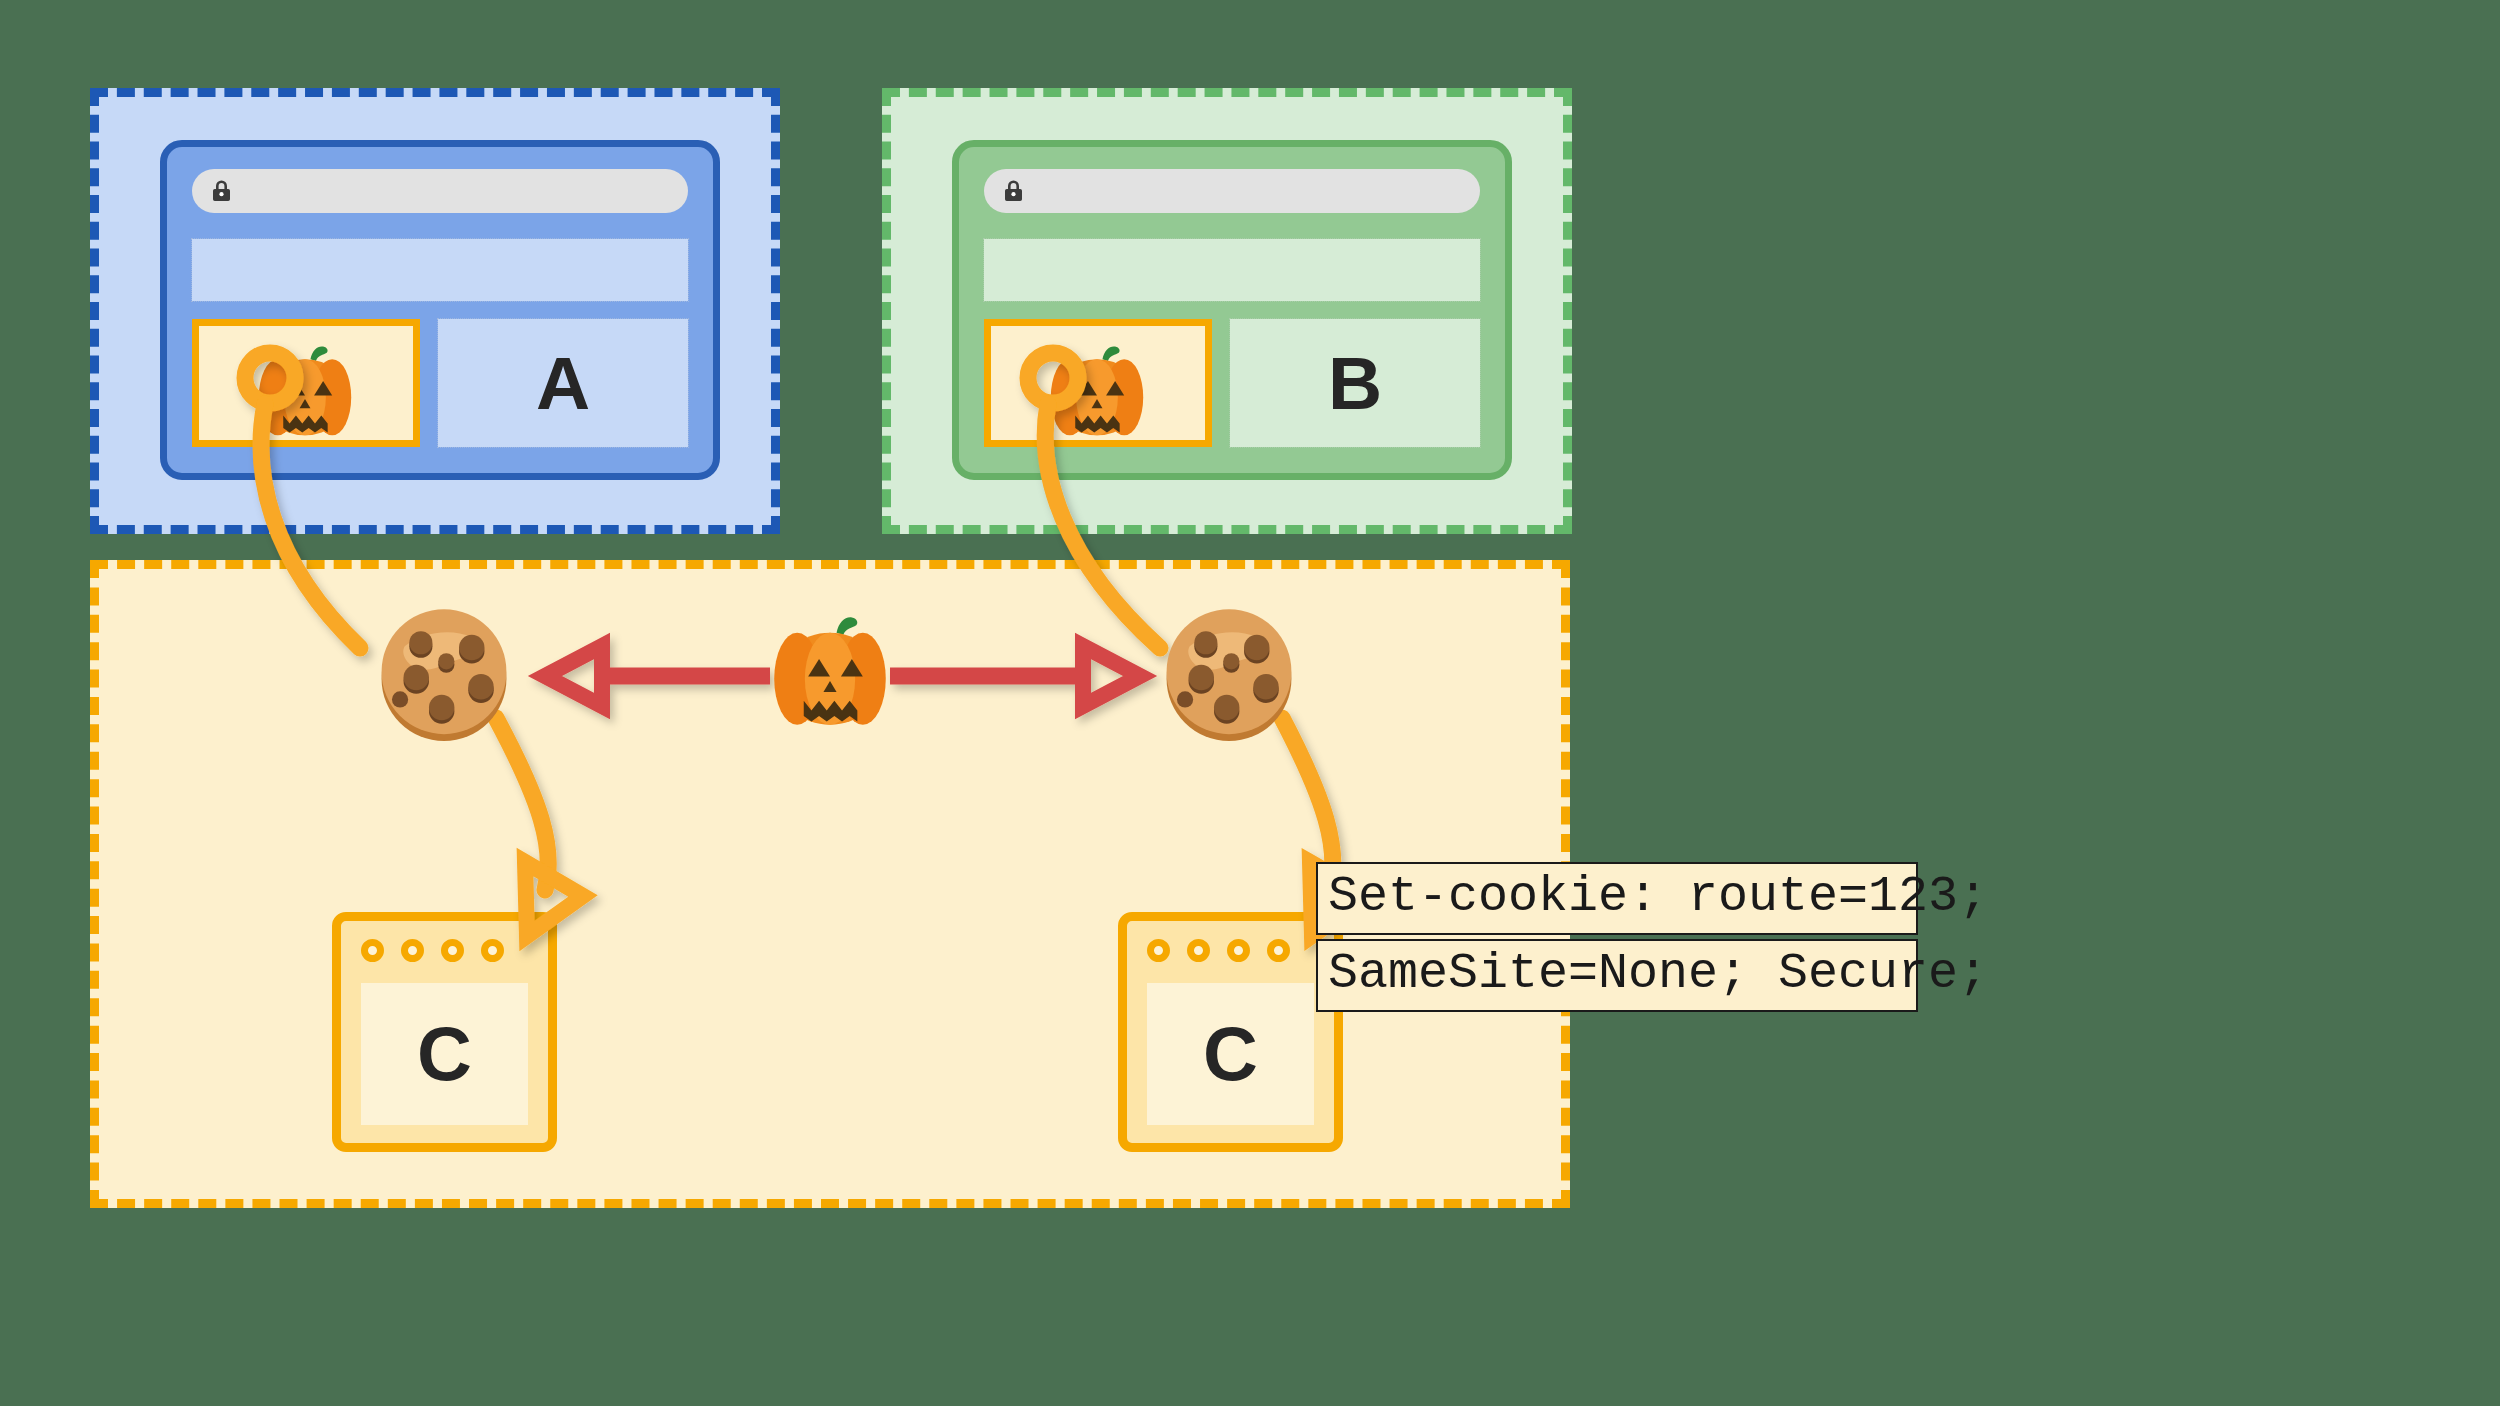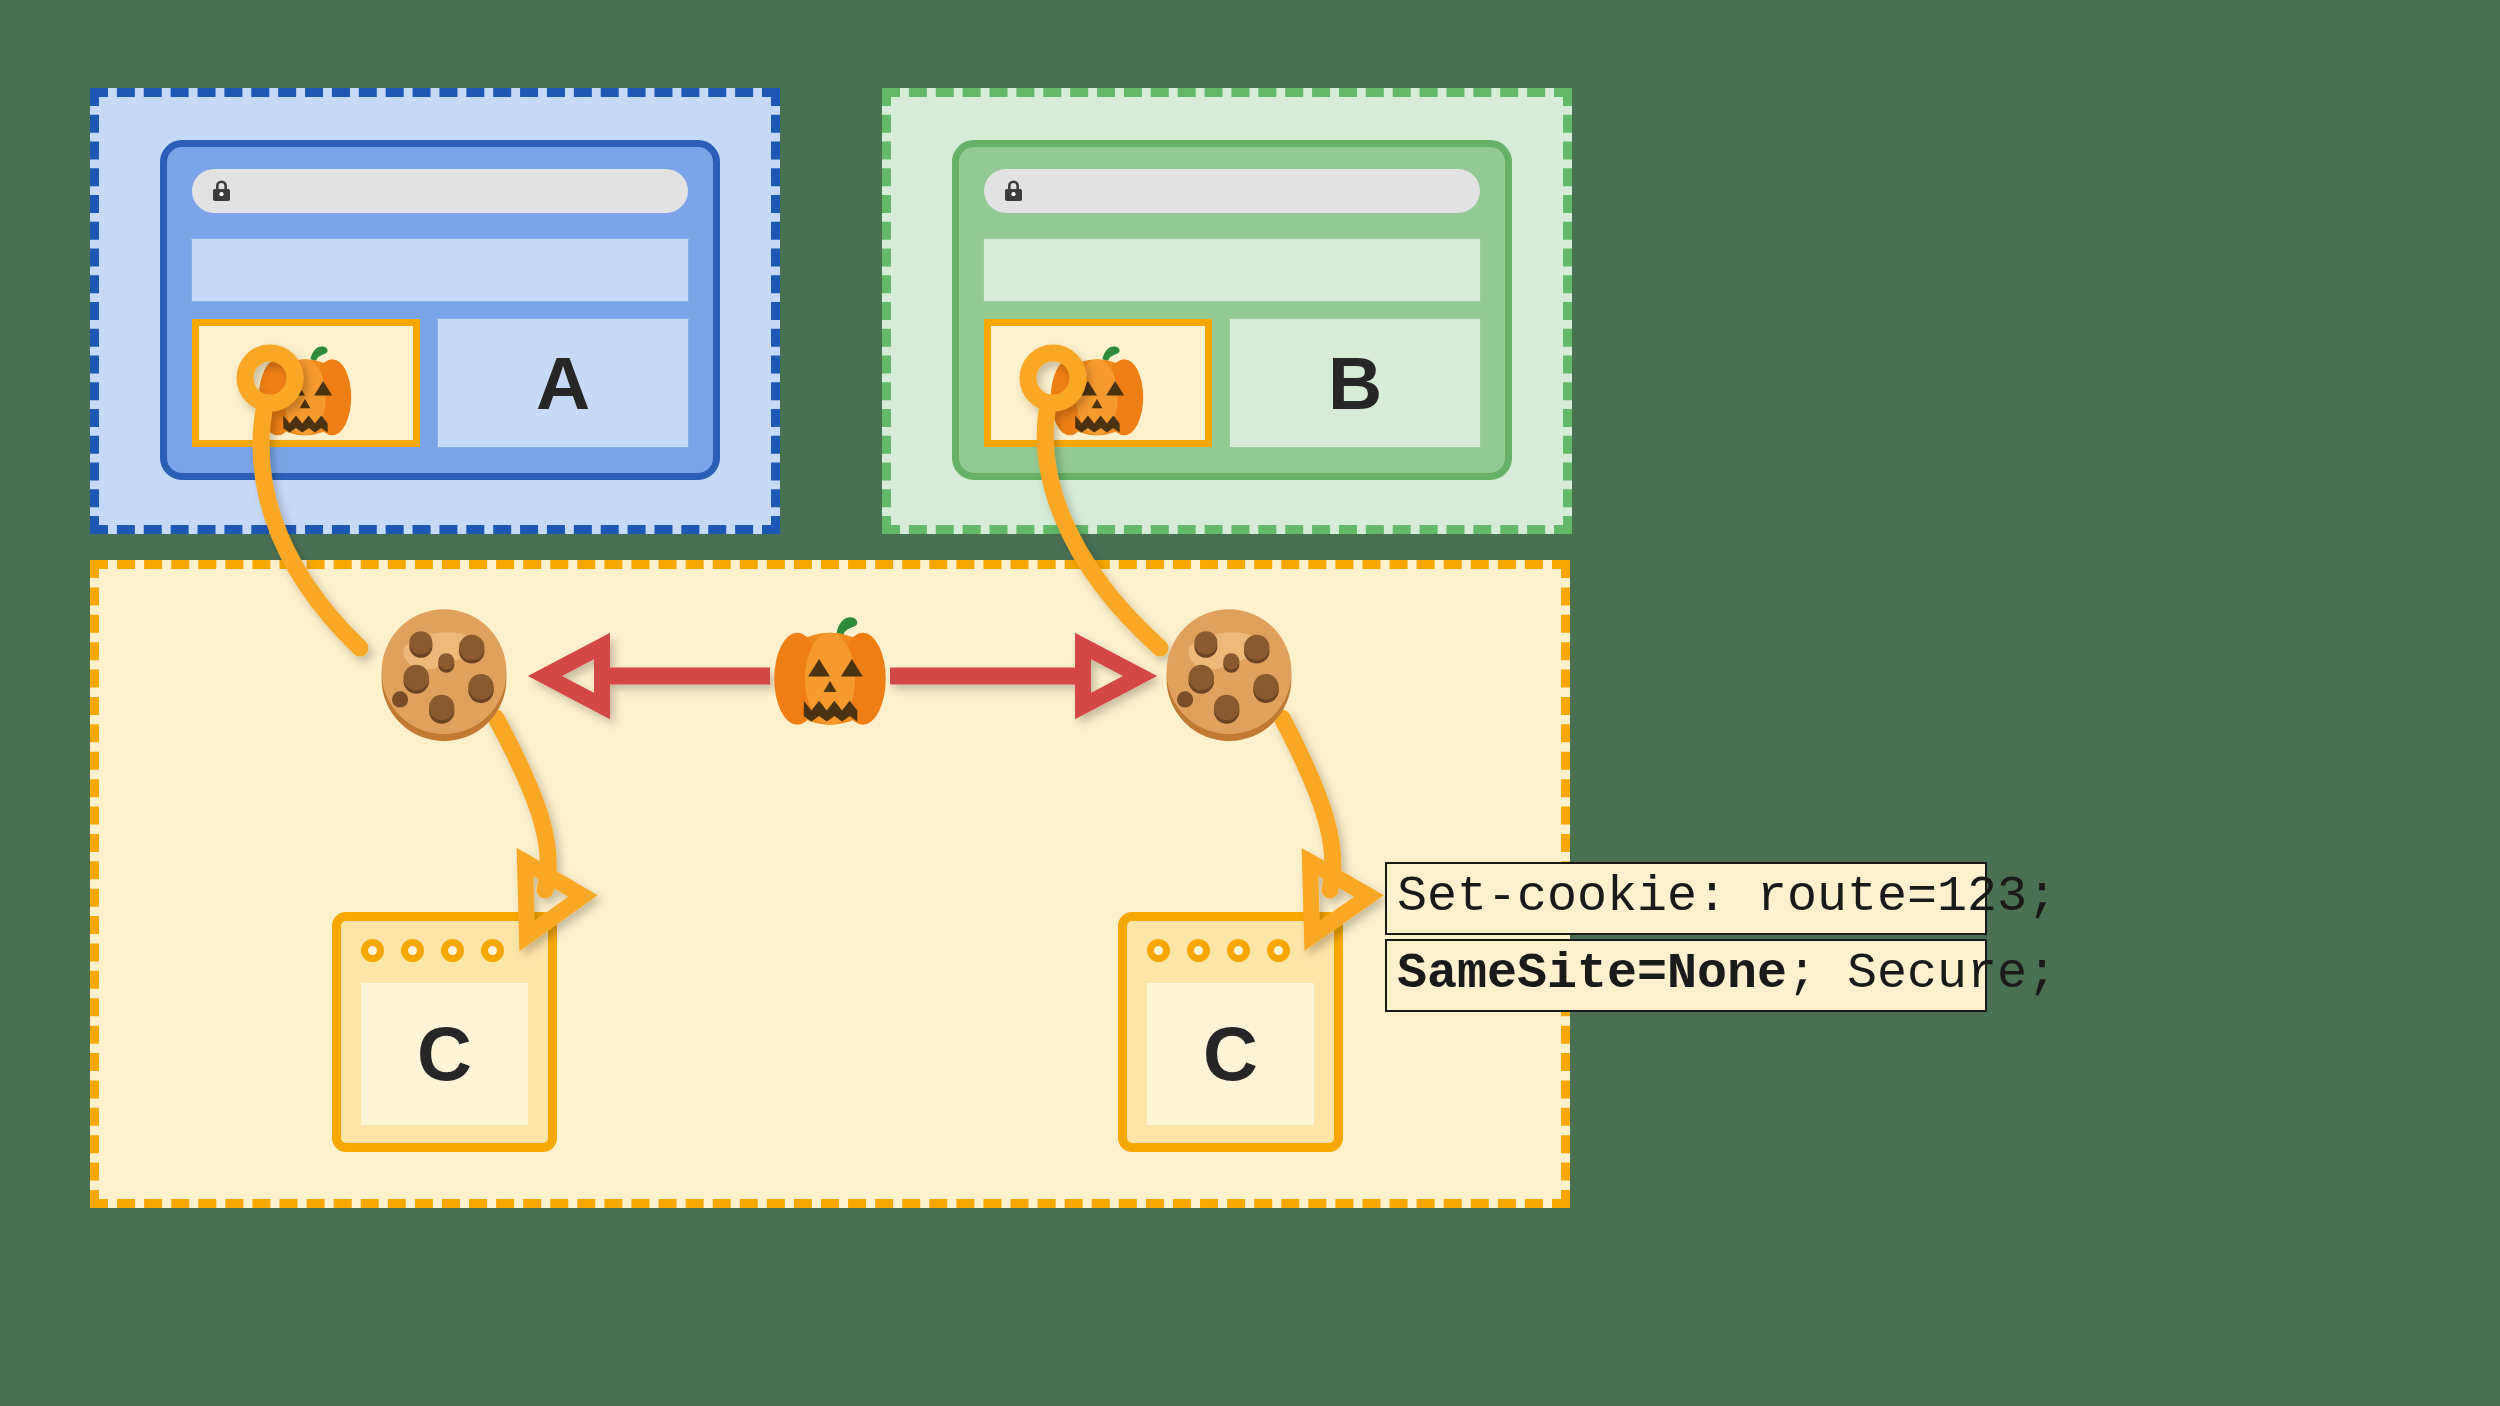--- a/index.html
+++ b/index.html
@@ -90,34 +90,34 @@
   .server-screen{
     position:absolute;left:20px;top:62px;right:20px;bottom:18px;
     background:#fdf3d6;display:flex;align-items:center;justify-content:center;
   }
   .server-letter{
     font-family:"Liberation Sans", sans-serif;
     font-weight:bold;font-size:76px;color:#262626;line-height:1;
   }
 
   
-  .code-stack{position:absolute;left:1385px;top:862px;}
+  .code-stack{position:absolute;left:1316px;top:862px;}
   .code-line{
     background:#fdf0cd;
     border:2px solid #1a1a1a;
     font-family:"Liberation Mono", monospace;
     font-size:50px;
     color:#1a1a1a;
     padding:4px 10px 8px 10px;
     white-space:pre;
     box-sizing:border-box;
     margin-bottom:4px;
     width:602px;
   }
-  .code-line b{font-weight:bold;}
+  .code-line b{font-weight:normal;}
 
   
   .overlay{position:absolute;left:0;top:0;width:2500px;height:1406px;pointer-events:none;}
 </style>
 </head>
 <body>
 
 <div id="stage">
 
   <div class="ctx ctx-a"></div>

